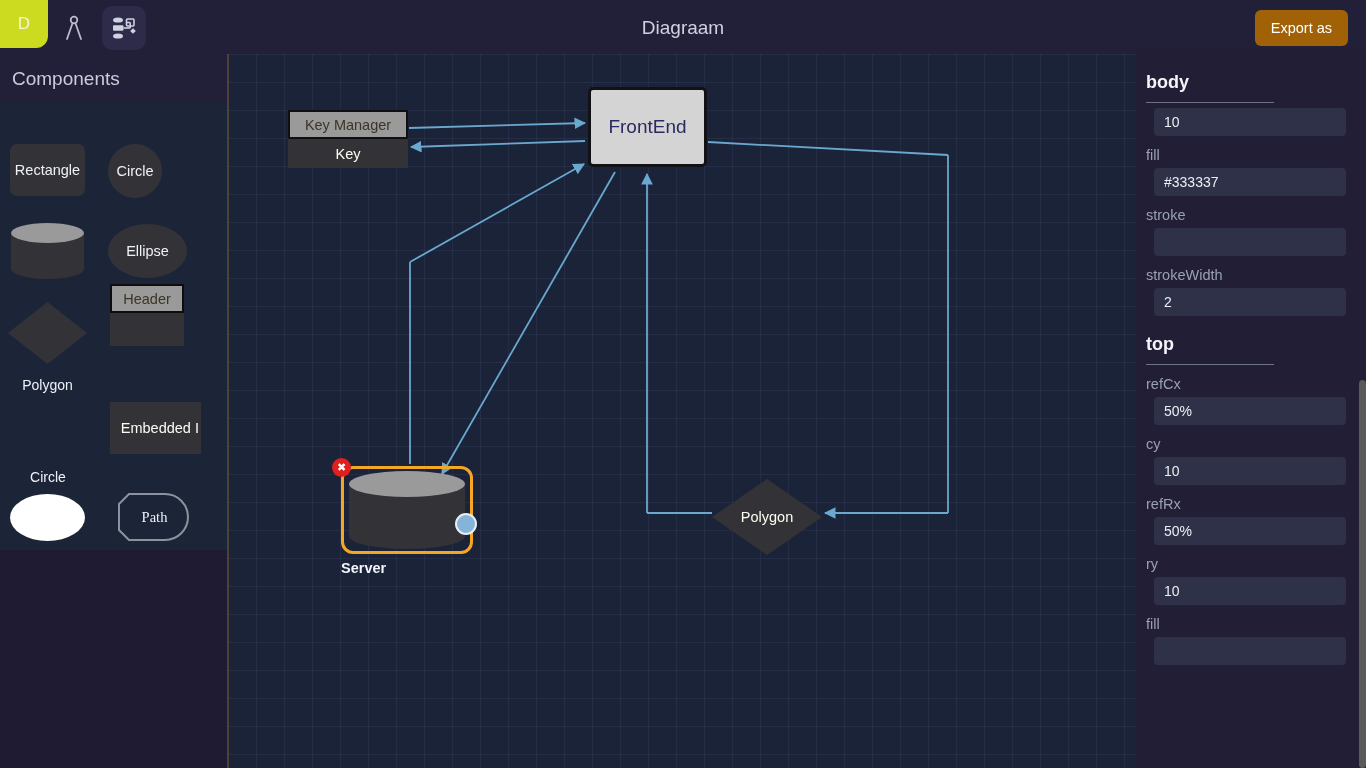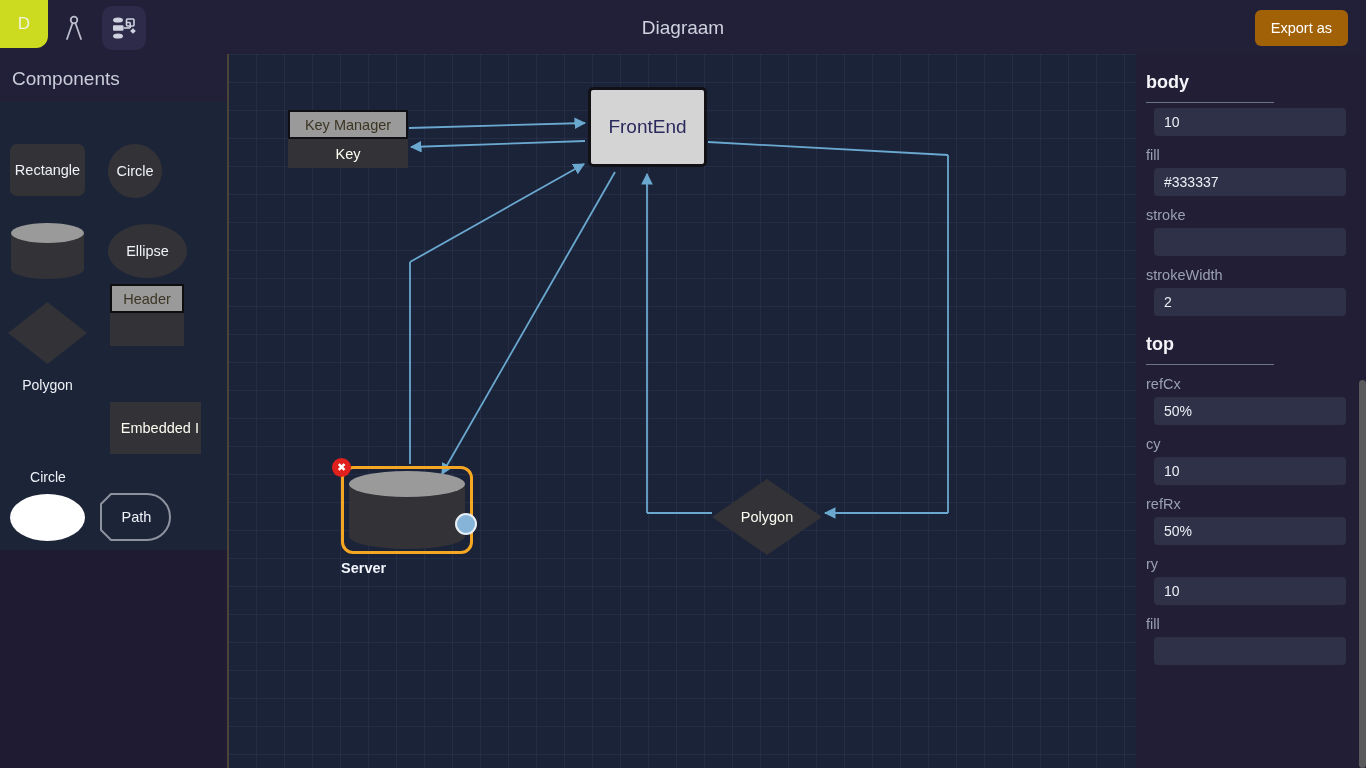--- a/index.html
+++ b/index.html
@@ -82,21 +82,21 @@
   .p-hdr-top { position: absolute; left: 0; top: 0; width: 74px; height: 29px;
                background: #9a9a9a; border: 2px solid #0d0d10; }
   .p-hdr-bot { position: absolute; left: 0; top: 29px; width: 74px; height: 33px;
                background: #333337; }
   .p-hdr-top .shape-label { color: #3a3524; font-size: 14.5px; }
   .p-embed { left: 110px; top: 300px; width: 91px; height: 52px;
              background: #333337; }
   .p-embed .shape-label { justify-content: flex-end; padding-right: 2px; color: #fdfcf2; }
   .p-insc { left: 10px; top: 392px; width: 75px; height: 47px;
             background: #ffffff; border-radius: 50%; }
-  .p-path { left: 99px; top: 390px; width: 75px; height: 50px; }
+  .p-path { left: 117px; top: 390px; width: 75px; height: 50px; font-family: Liberation Serif, serif; }
 
   .lbl-cylinder { left: 14px; top: 230px; width: 68px; }
   .lbl-polygon  { left: 10px; top: 275px; width: 75px; }
   .lbl-image    { left: 12px; top: 367px; width: 72px; }
 
   
   .canvas {
     position: absolute; left: 227px; top: 54px; width: 909px; height: 714px;
     background-color: #1b2339;
     background-image:

